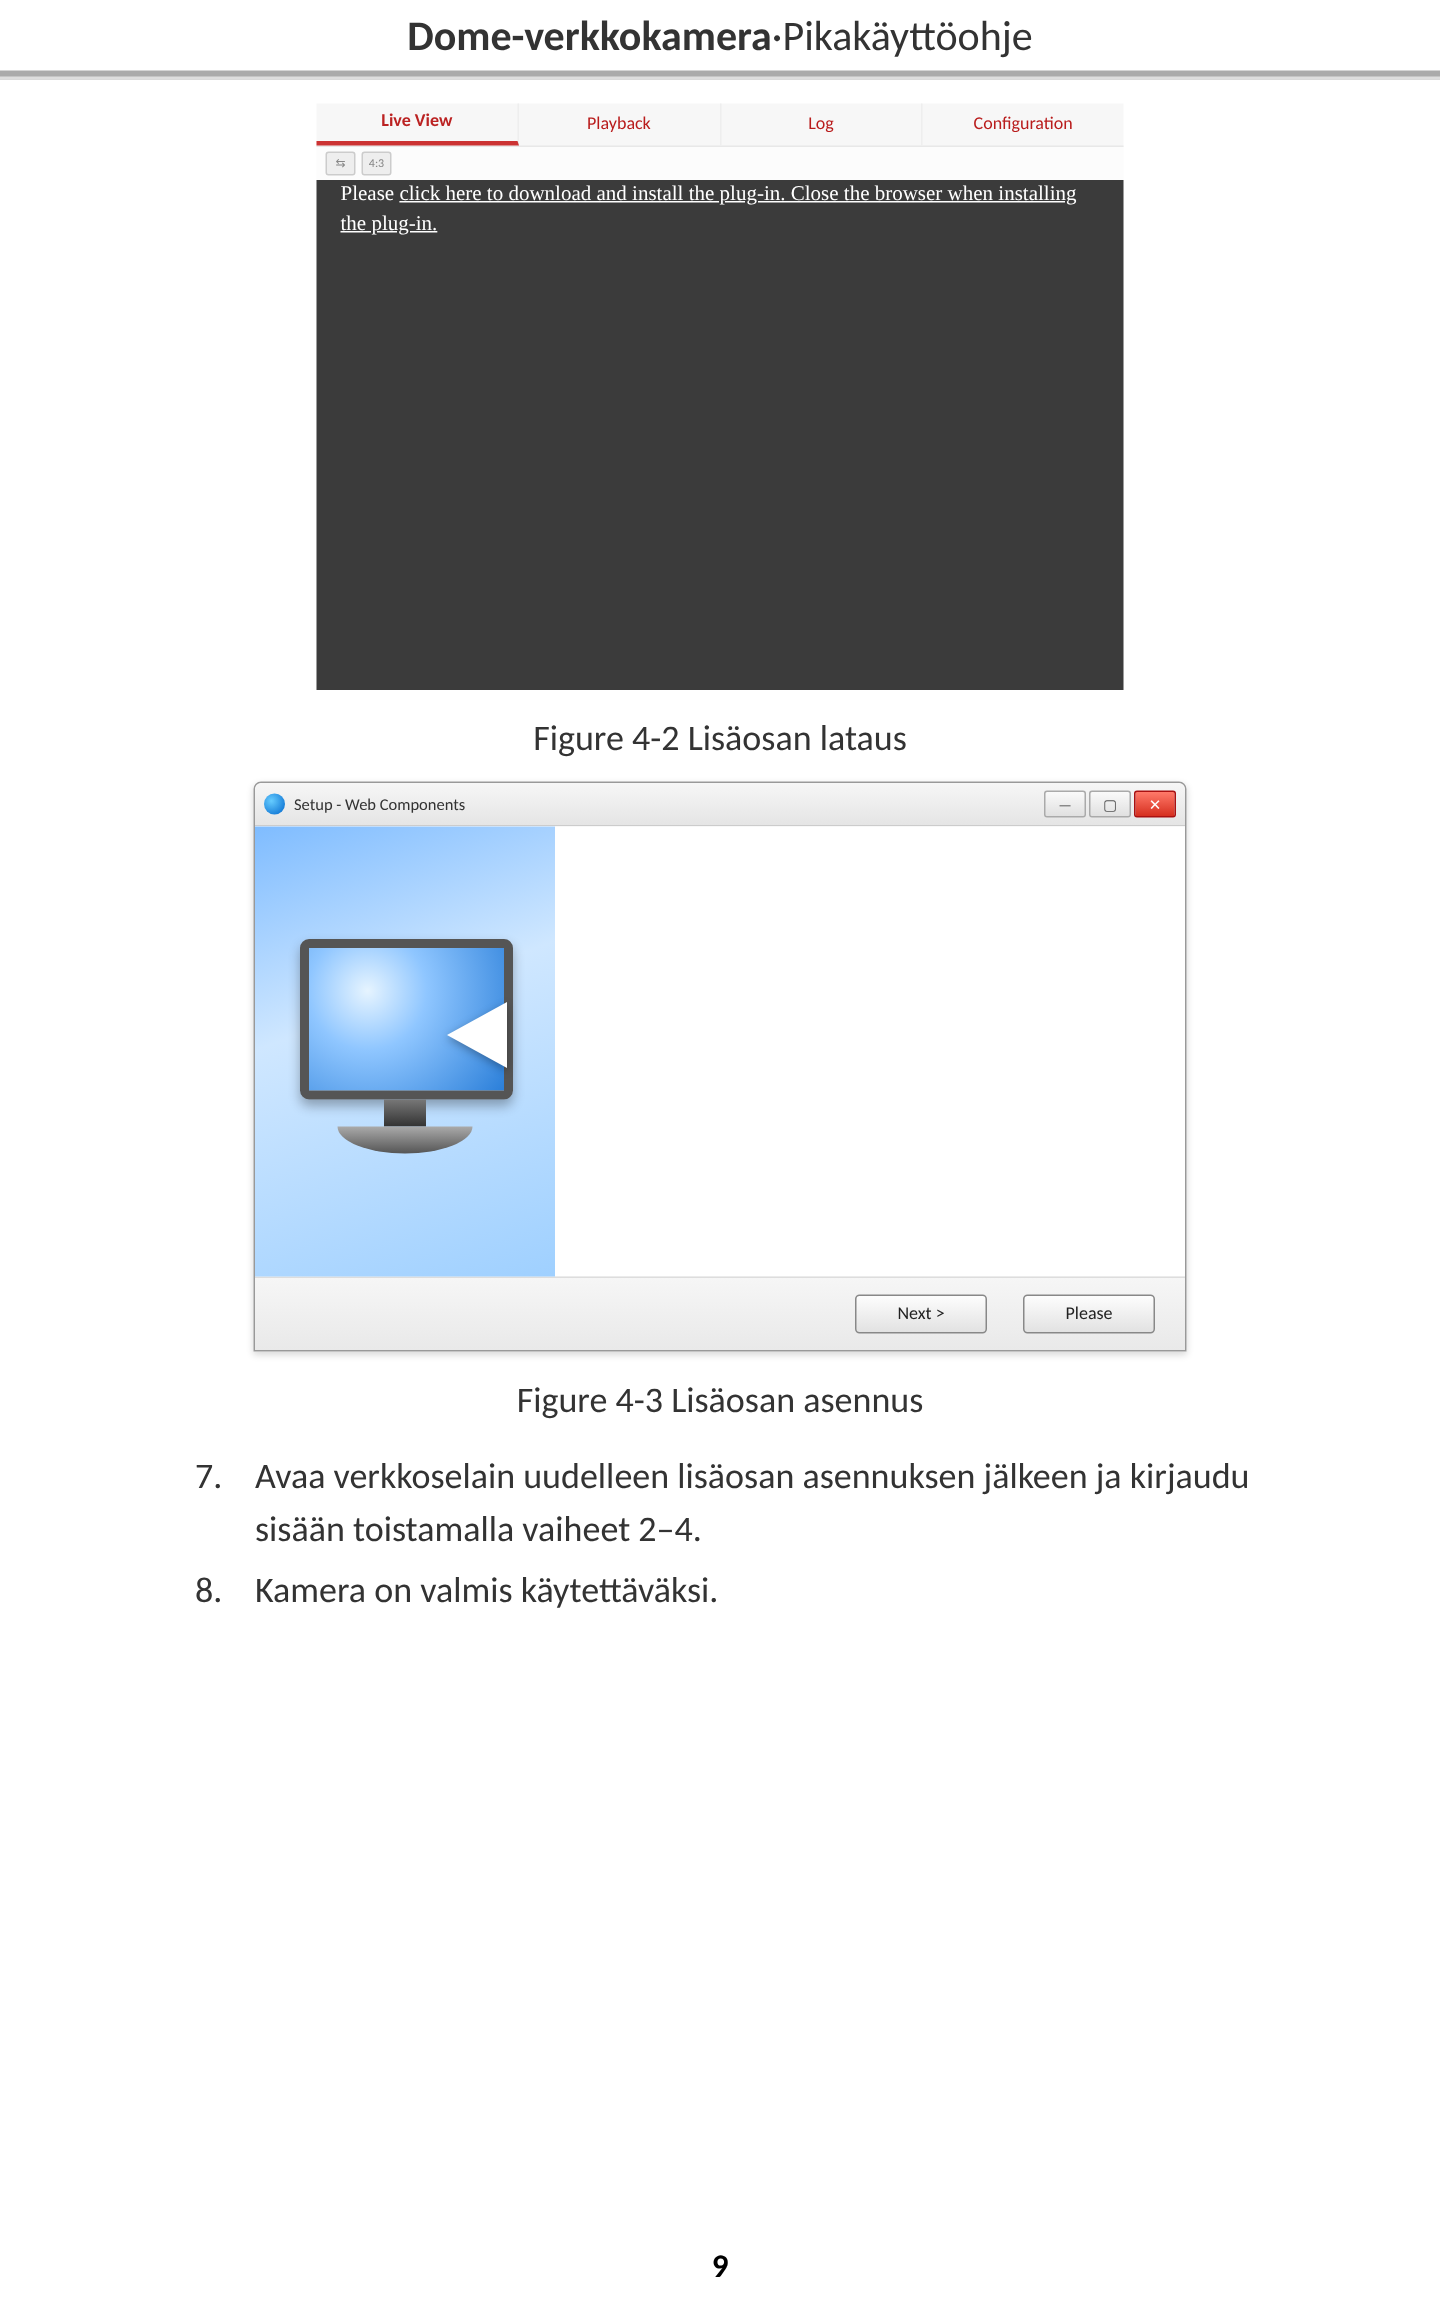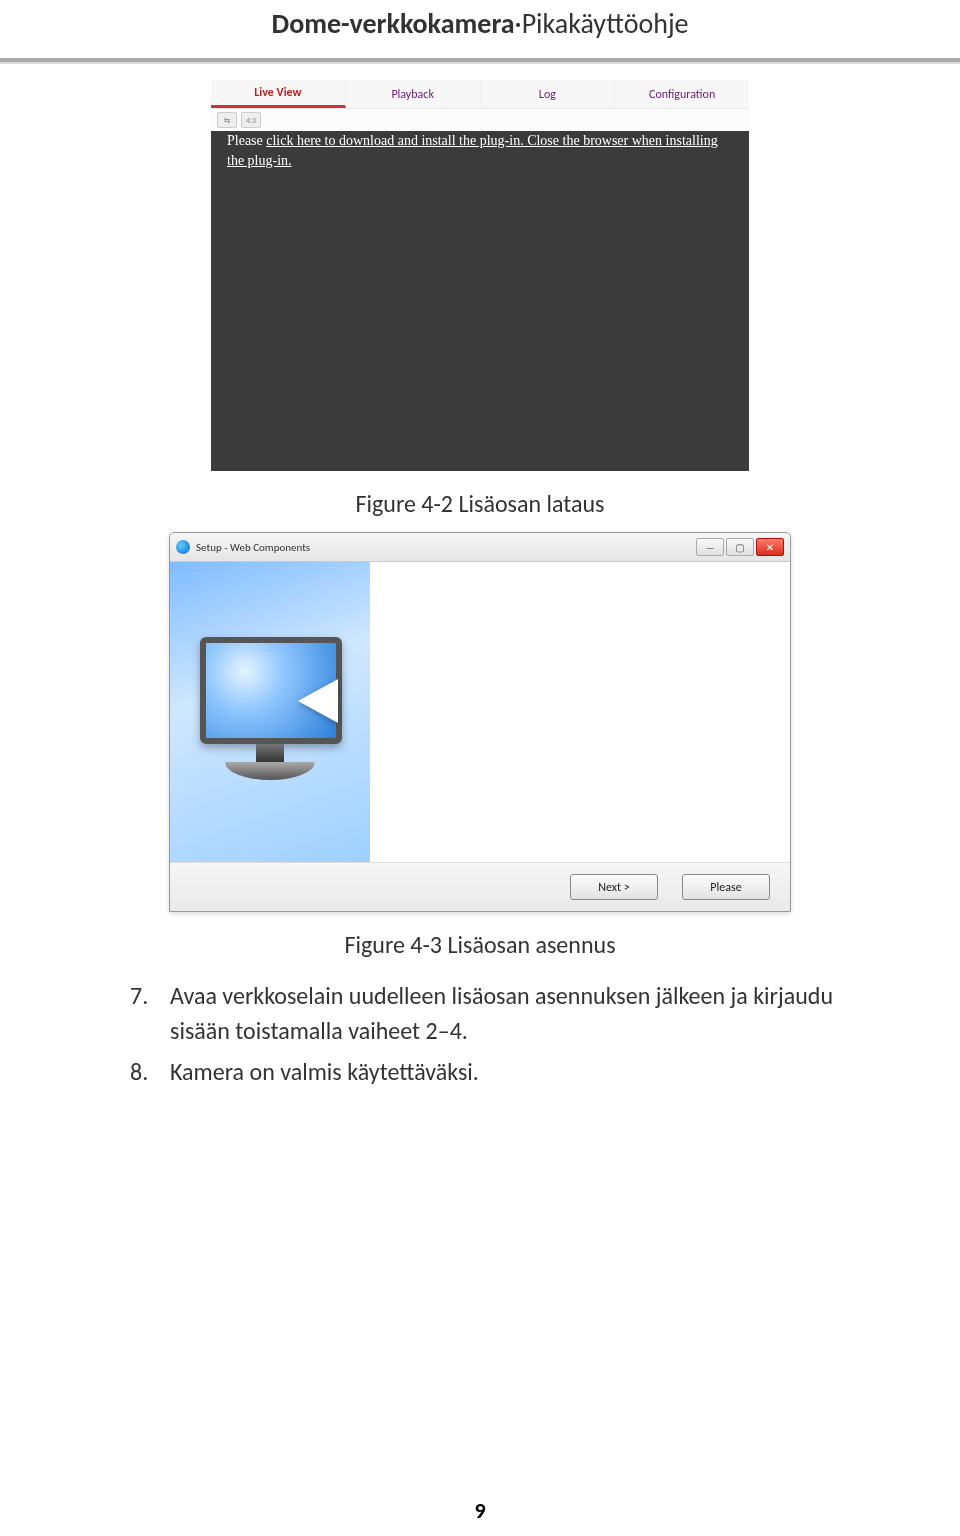--- a/index.html
+++ b/index.html
@@ -17,21 +17,21 @@
     position: relative;
     padding: 0 0 40px 0;
   }
   .header-wrap {
     padding-top: 6px;
   }
   .header-title {
     text-align: center;
     font-size: 28px;
     color: #333;
-    padding-bottom: 17px;
+    padding-bottom: 6px;
   }
   .header-title .bold { font-weight: 700; }
   .header-rule {
     height: 4px;
     background: #aaa;
     border-bottom: 2px solid #ddd;
     margin: 0 0 16px 0;
   }
 
   
@@ -43,21 +43,21 @@
   .shot1-tabs {
     display: flex;
     height: 28px;
     background: #f7f7f7;
     border-bottom: 1px solid #e8e8e8;
   }
   .shot1-tab {
     flex: 1;
     text-align: center;
     font-size: 12px;
-    color: #701a75;
+    color: #b91c1c;
     line-height: 28px;
     border-right: 1px solid #eee;
   }
   .shot1-tab:last-child { border-right: none; }
   .shot1-tab.active {
     color: #b22;
     font-weight: 600;
     border-bottom: 3px solid #c33;
     line-height: 25px;
   }

